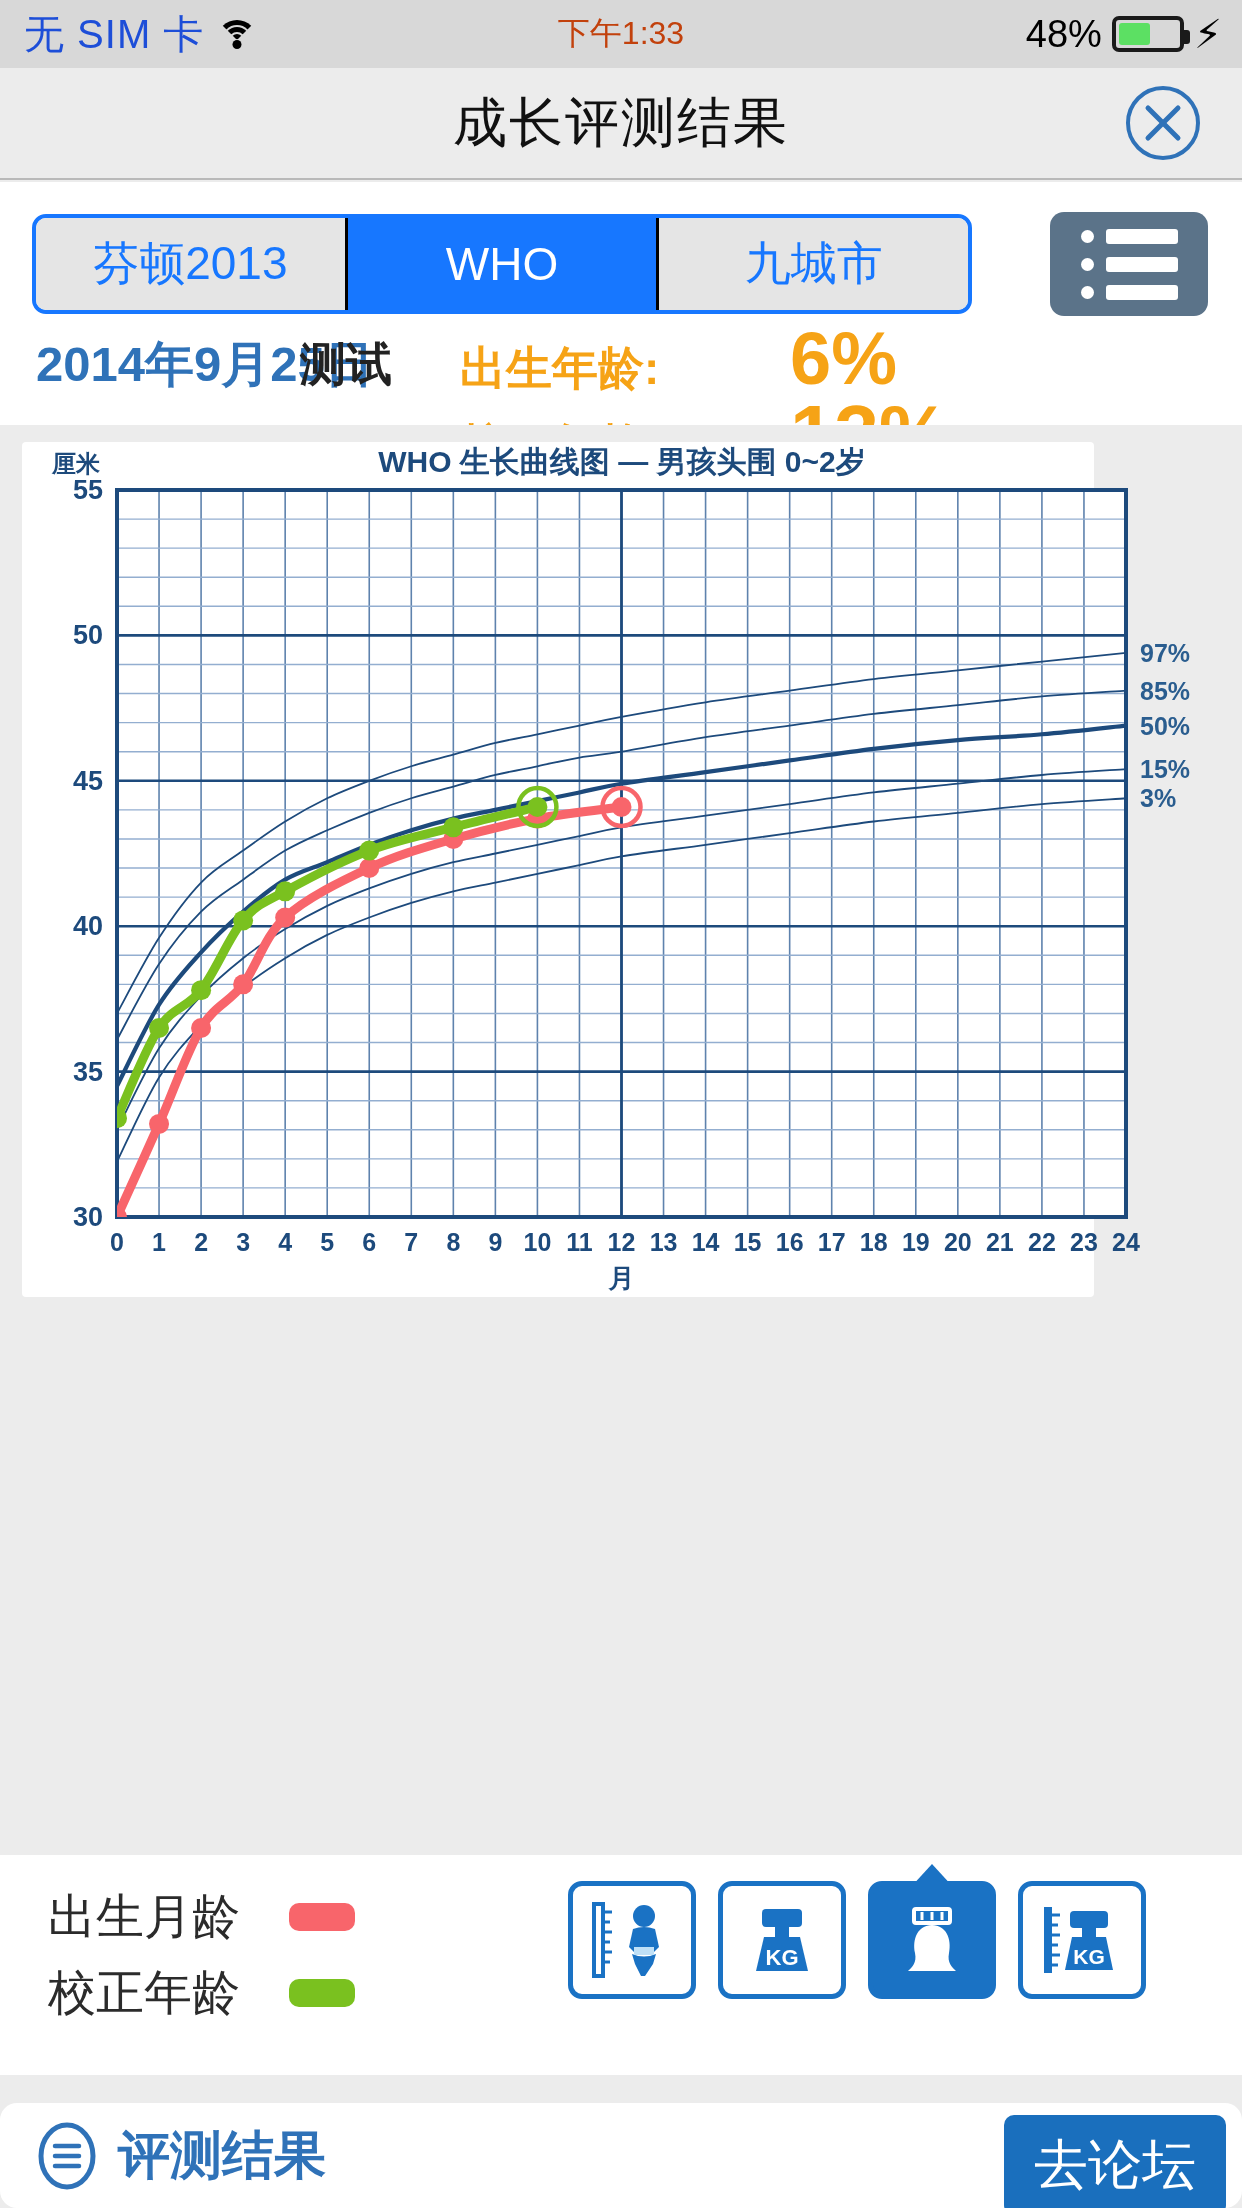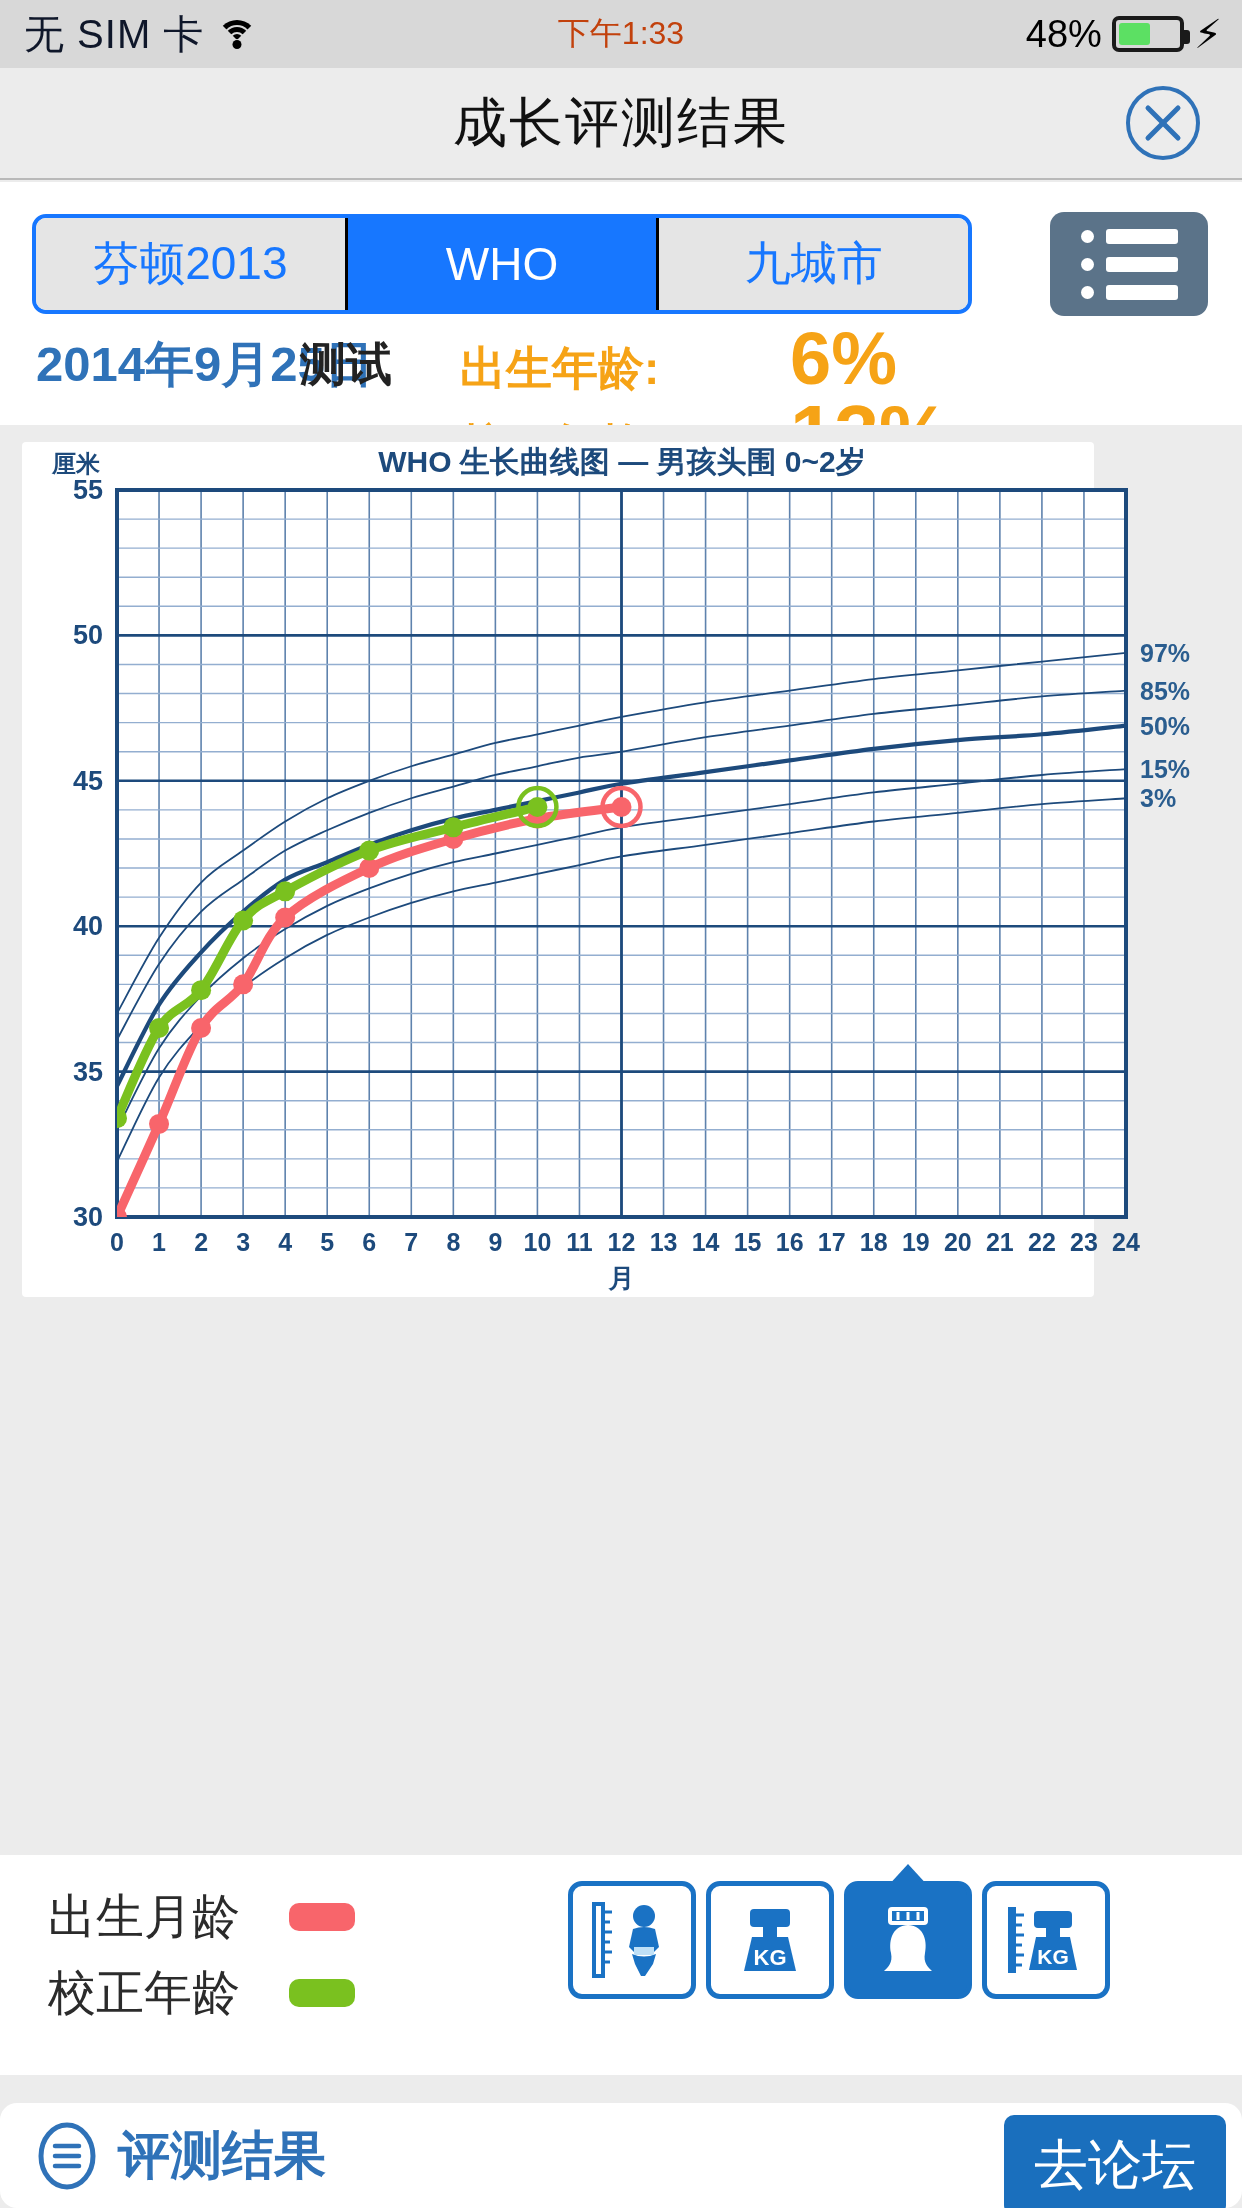--- a/index.html
+++ b/index.html
@@ -11,21 +11,21 @@
   }
   .phone { position: relative; width: 1242px; height: 2208px; background: #ececec; }
 
   
   .statusbar {
     position: absolute; left: 0; top: 0; width: 1242px; height: 68px;
     background: #d8d8d8;
     display: flex; align-items: center;
   }
   .sb-left { position:absolute; left: 24px; top: 0; height: 68px; display: flex; align-items: center; gap: 12px; }
-  .sb-carrier { font-size: 40px; color: #0f172a; letter-spacing: 1px; font-weight: 400; }
+  .sb-carrier { font-size: 40px; color: #1d4ed8; letter-spacing: 1px; font-weight: 400; }
   .wifi { position: relative; width: 42px; height: 32px; }
   .wifi span { position: absolute; left: 50%; border: 5px solid #000; border-bottom-color: transparent;
                border-left-color: transparent; border-right-color: transparent; border-radius: 50%; transform: translateX(-50%);}
   .wifi .a { width: 40px; height: 40px; top: 2px; }
   .wifi .b { width: 26px; height: 26px; top: 9px; }
   .wifi .c { width: 12px; height: 12px; top: 16px; }
   .wifi .dot { position:absolute; left:50%; top: 22px; width: 9px; height: 9px; background:#000; border-radius:50%;
                transform: translateX(-50%); border:none; }
   .sb-center { position: absolute; left: 0; right: 0; top: 0; height: 68px;
                display: flex; align-items: center; justify-content: center; }
@@ -98,21 +98,21 @@
 
   
   .legend-panel {
     position: absolute; left: 0; top: 1855px; width: 1242px; height: 220px; background: #fff;
   }
   .legend { position: absolute; left: 48px; top: 24px; }
   .legend-item { display: flex; align-items: center; height: 76px; }
   .legend-text { font-size: 48px; color: #2b2b2b; width: 225px; }
   .legend-swatch { width: 66px; height: 28px; border-radius: 10px; margin-left: 16px; }
 
-  .icon-row { position: absolute; left: 528px; top: 26px; display: flex; gap: 10px; padding-left: 40px; }
+  .icon-row { position: absolute; left: 528px; top: 26px; display: flex; gap: 22px; padding-left: 40px; }
   .icon-box {
     width: 128px; height: 118px; border: 5px solid #1a72c4; border-radius: 14px;
     background: #fff; display: flex; align-items: center; justify-content: center; position: relative;
   }
   .icon-box.active { background: #1a72c4; border-color: #1a72c4; }
   .icon-box.active:before {
     content: ""; position: absolute; top: -22px; left: 50%; transform: translateX(-50%);
     border-left: 22px solid transparent; border-right: 22px solid transparent;
     border-bottom: 24px solid #1a72c4;
   }

